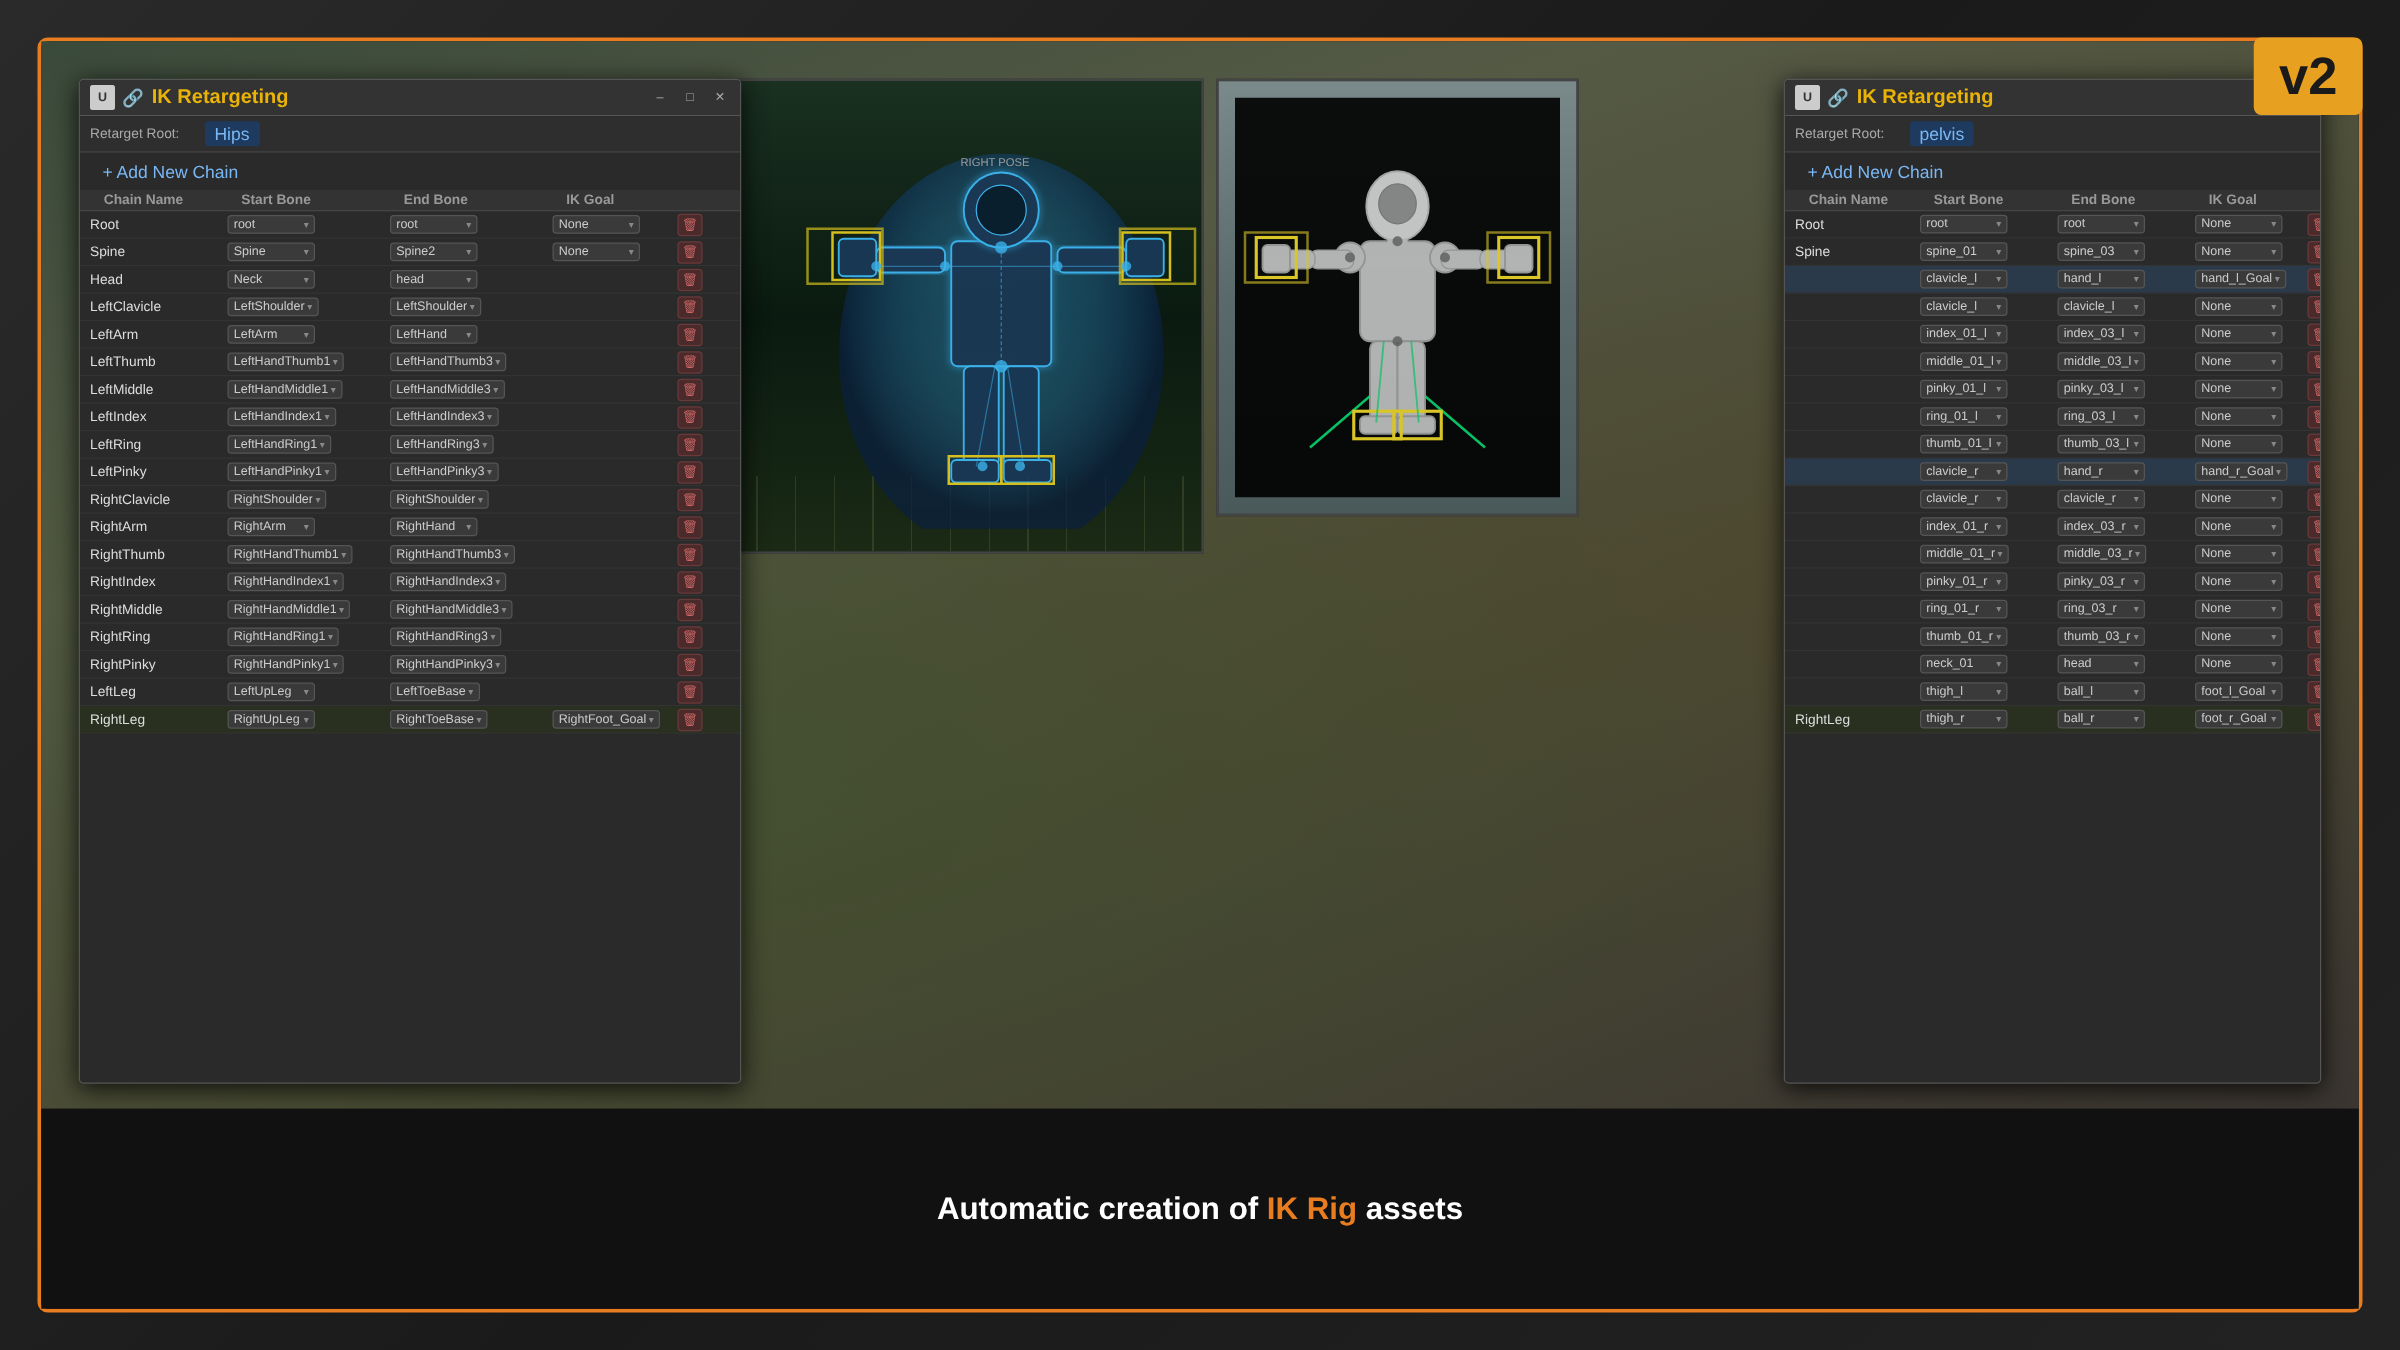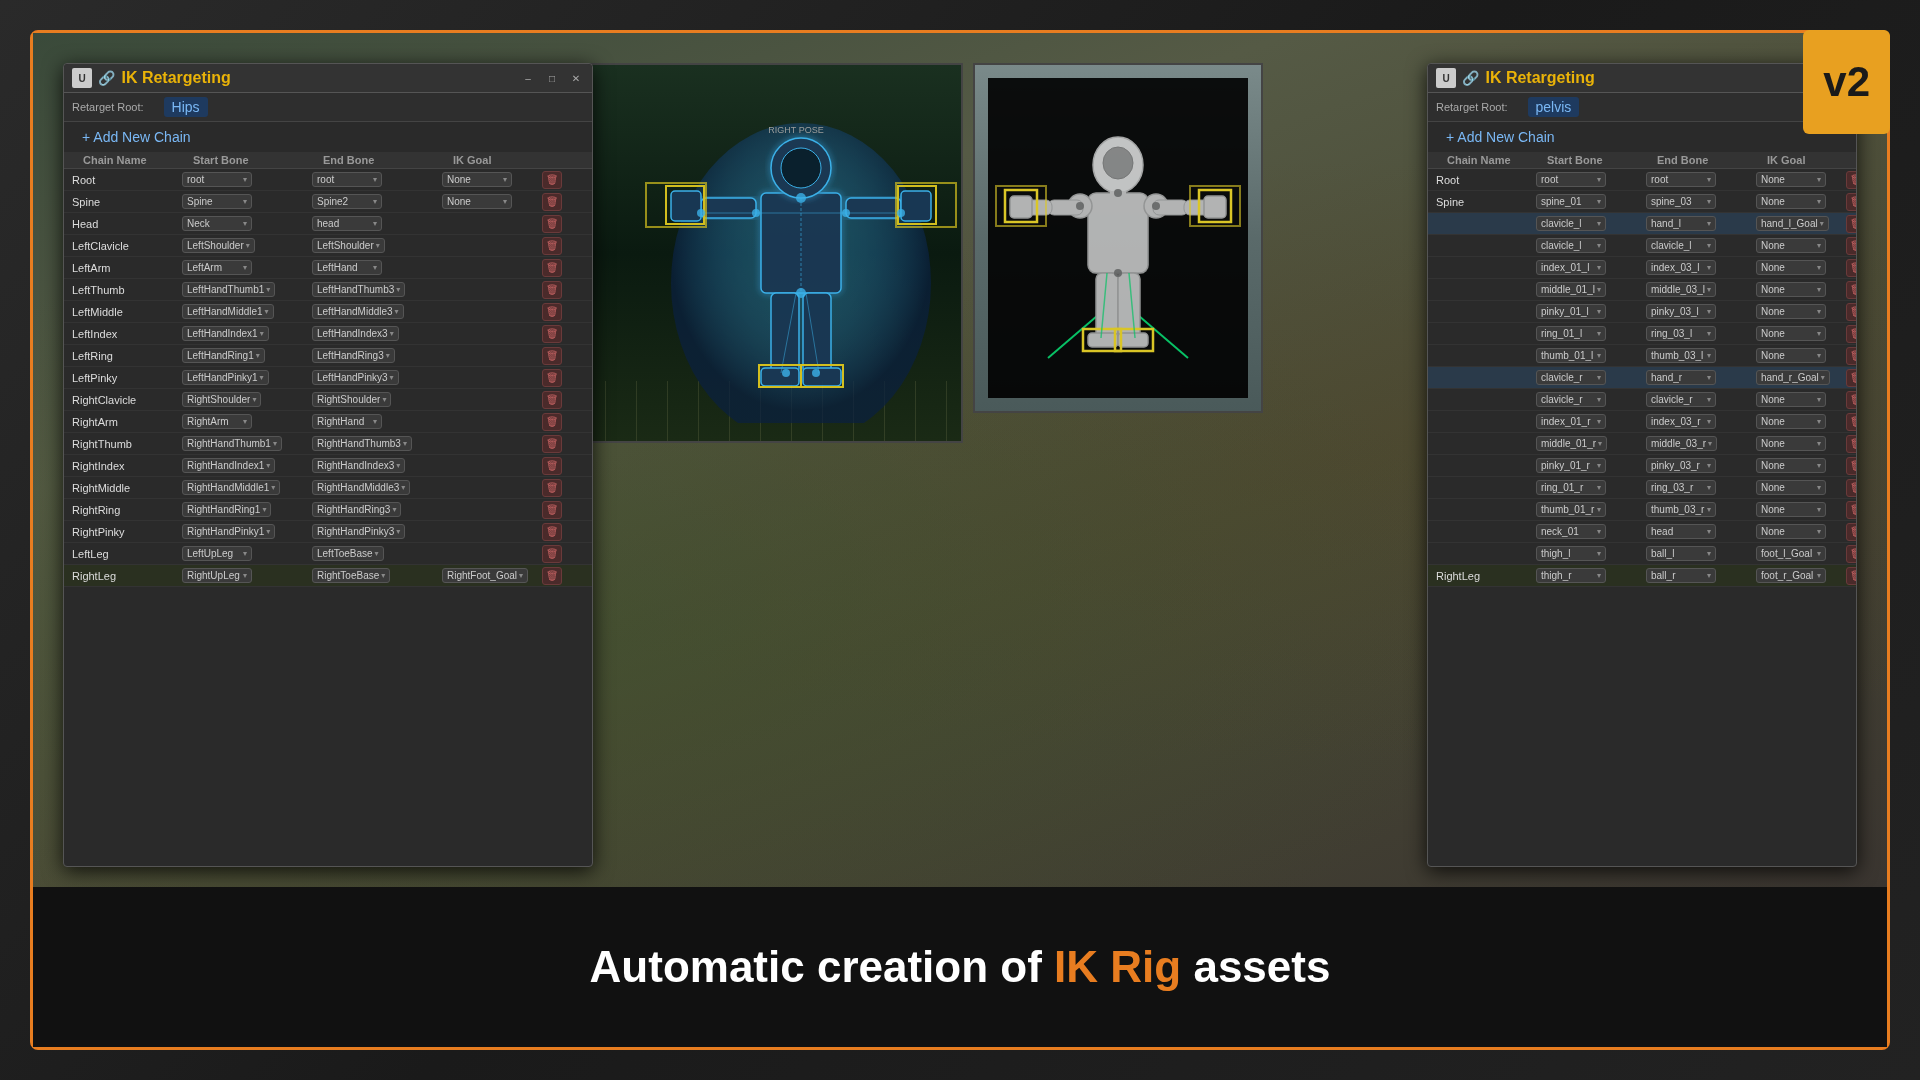--- a/index.html
+++ b/index.html
@@ -33,21 +33,21 @@
 
     
     .v2-badge {
       position: absolute;
       top: 30px;
       right: 30px;
       background: #e8a020;
       color: #1a1a1a;
       font-size: 42px;
       font-weight: 900;
-      padding: 28px 20px;
+      padding: 7px 20px;
       border-radius: 6px;
       z-index: 100;
     }
 
     
     .viewport-bg {
       position: absolute;
       top: 0;
       left: 0;
       right: 0;
@@ -74,21 +74,21 @@
       height: 160px;
       background: #111;
       display: flex;
       flex-direction: column;
       align-items: center;
       justify-content: center;
       gap: 8px;
     }
 
     .bottom-line {
-      font-size: 44px;
+      font-size: 25px;
       font-weight: 700;
       color: #fff;
       text-align: center;
     }
 
     .orange-text {
       color: #e87d20;
     }
 
     

